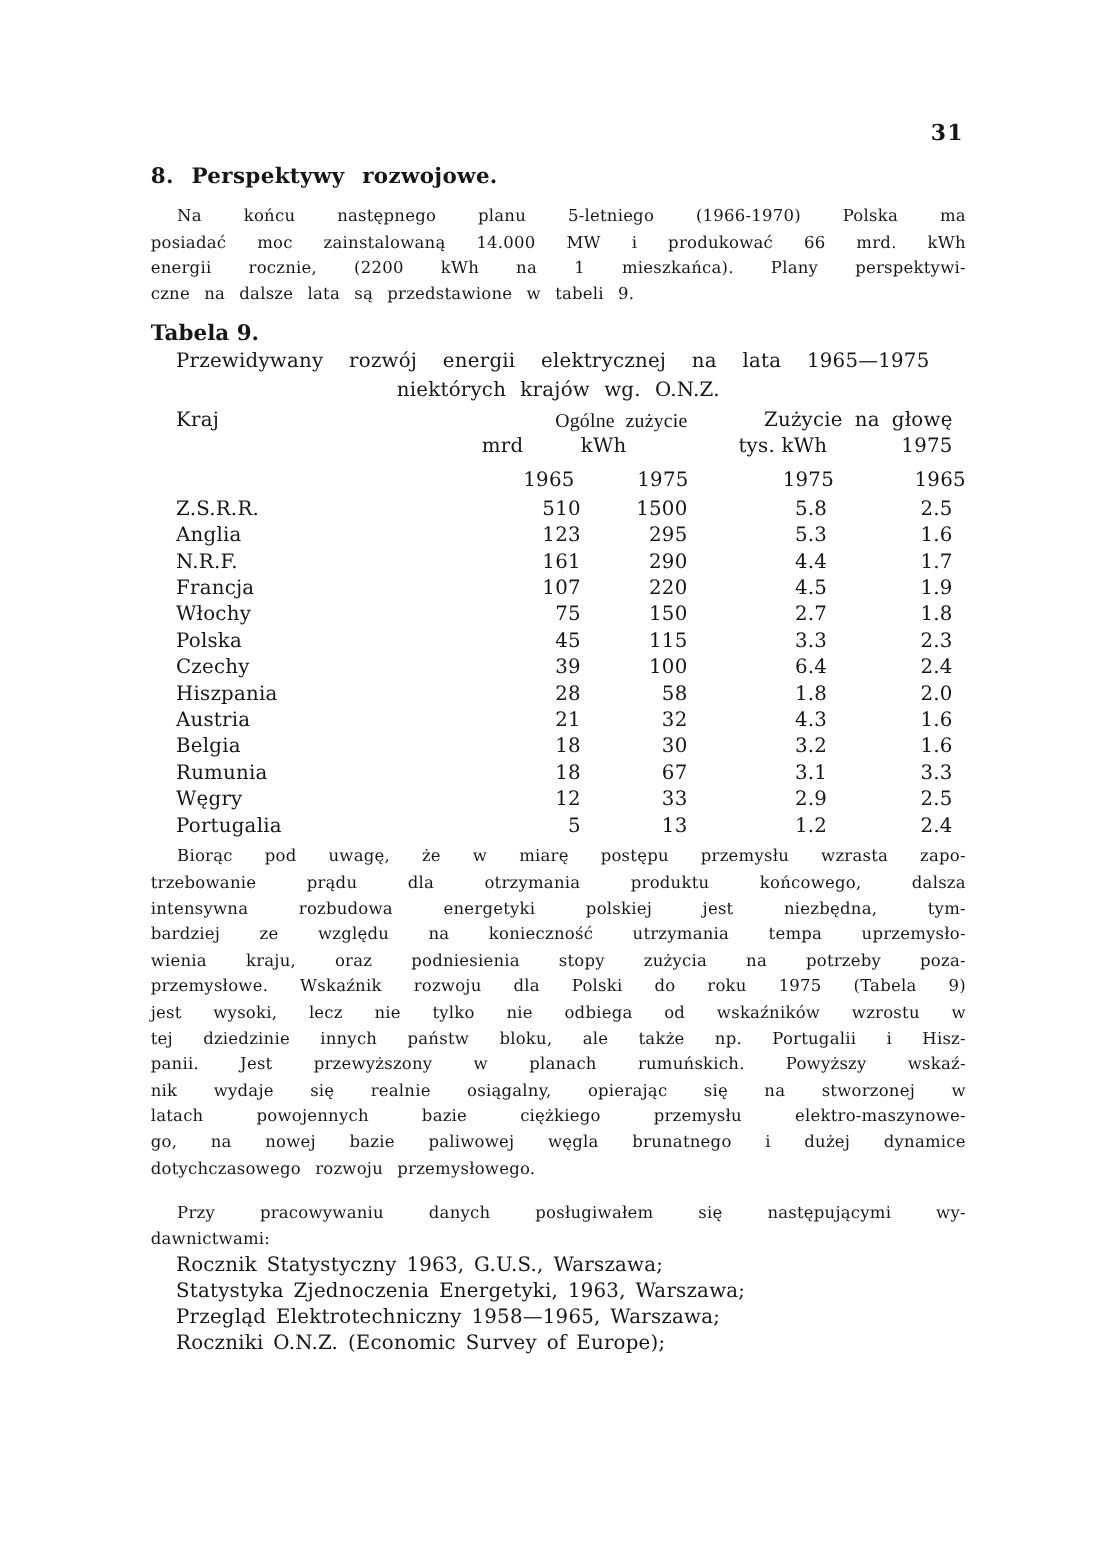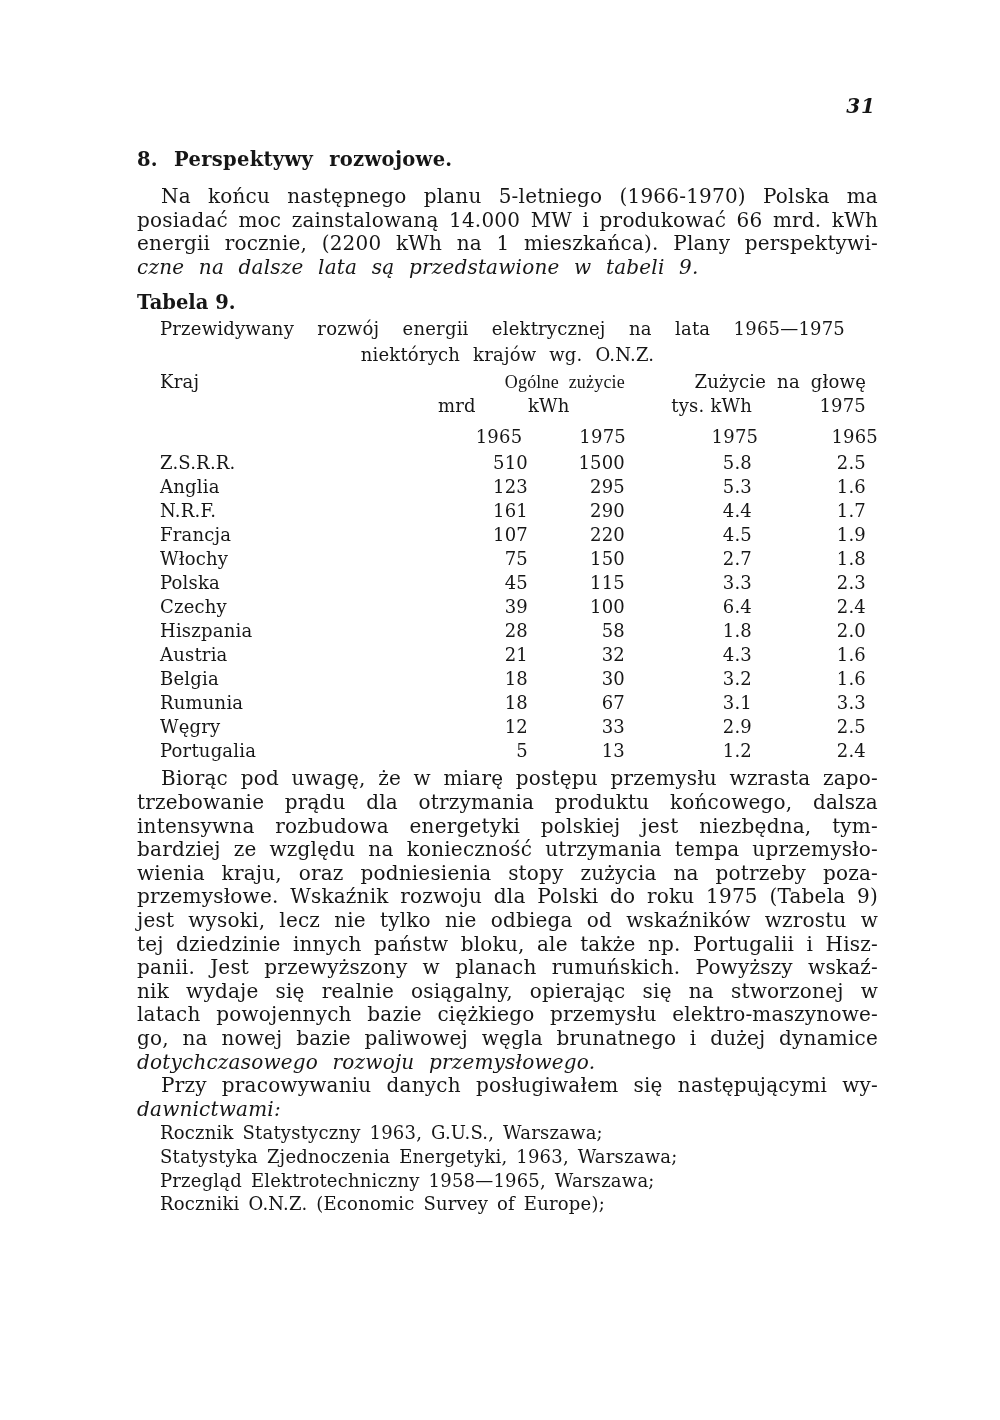--- a/index.html
+++ b/index.html
@@ -1,41 +1,41 @@
 <!DOCTYPE html>
 <html><head>
 <meta charset="utf-8">
 <style>
   html,body{margin:0;padding:0;background:#ffffff;}
   body{width:1000px;height:1420px;position:relative;font-family:"DejaVu Serif", serif;color:#161616;}
   .page{position:absolute;inset:0;background:#ffffff;overflow:hidden;}
-  .pageno{position:absolute;top:94px;right:124px;font-size:20px;font-weight:700;letter-spacing:1px;font-style:italic;}
+  .pageno{position:absolute;top:108px;right:124px;font-size:20px;font-weight:700;letter-spacing:1px;}
   .content{position:absolute;left:137px;top:147px;width:741px;}
   .heading{font-size:19.5px;font-weight:700;line-height:26px;word-spacing:9px;letter-spacing:0.3px;margin:0 0 12px 0;}
-  .tl{font-size:20px;line-height:23.6px;letter-spacing:0.2px;}
+  .tl{font-size:15px;line-height:23.6px;letter-spacing:0.2px;}
   .jl{text-align:justify;text-align-last:justify;}
   .ind{text-indent:24px;}
-  .ll{text-align:left;word-spacing:8px;font-style:italic;}
+  .ll{text-align:left;word-spacing:8px;}
   .tbl-label{font-size:19.5px;font-weight:700;line-height:26px;margin-top:11px;}
   .cap1{font-size:18px;line-height:26px;padding:0 33px 0 23px;text-align:justify;text-align-last:justify;letter-spacing:0.2px;}
   .cap2{font-size:18px;line-height:26px;text-align:center;word-spacing:7px;letter-spacing:0.2px;}
   .table{margin-top:2px;}
   .trow{display:flex;font-size:18px;line-height:24px;letter-spacing:0.2px;}
   .cc{width:301px;padding-left:23px;box-sizing:border-box;}
   .c1{width:90px;text-align:right;}
   .c2{width:97px;text-align:right;}
   .c3{width:127px;text-align:right;}
   .c4{width:114px;text-align:right;}
   .cg1{width:187px;text-align:right;word-spacing:5px;font-family:Liberation Serif, serif;}
   .cg2{width:241px;text-align:right;word-spacing:5px;}
   .sub .c1,.sub .c2{text-align:left;}
   .years{margin-top:7px;gap:11px;}
   .tbody{margin-top:2px;}
   .para2{margin-top:4px;}
-  .para3{}
+  .para3{margin-top:17px;}
   .bib{font-size:18px;line-height:23.7px;text-indent:23px;word-spacing:3px;letter-spacing:0.2px;}
 </style>
 </head>
 <body>
 
 <div class="page">
   <div class="pageno">31</div>
 
   <div class="content">
     <div class="heading">8. Perspektywy rozwojowe.</div>

